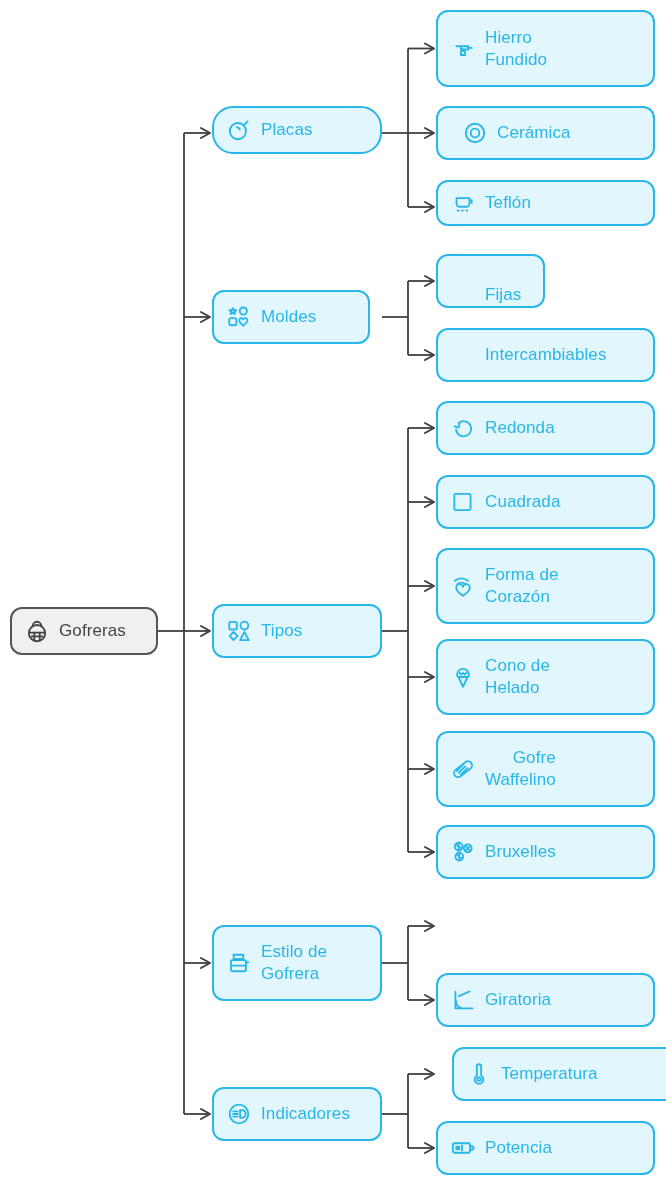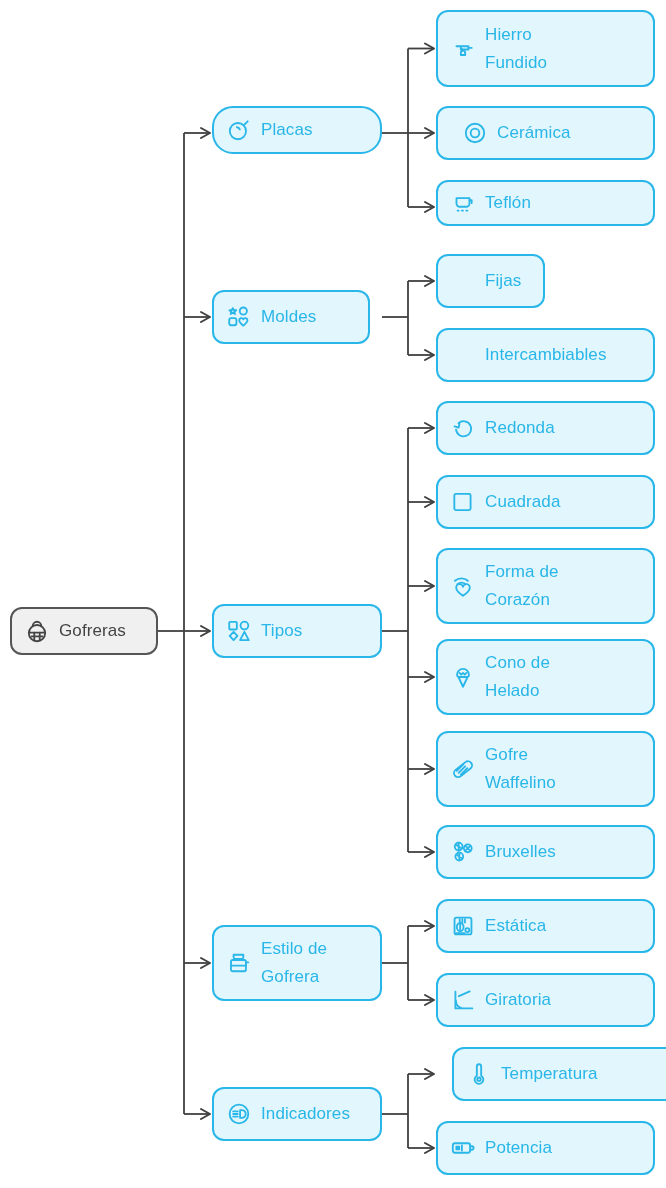--- a/index.html
+++ b/index.html
@@ -13,21 +13,21 @@
   .node{
     position:absolute;box-sizing:border-box;display:flex;align-items:center;
     border-radius:12px;border:2px solid var(--stroke);background:var(--fill);
     padding-left:12px;padding-right:12px;
   }
   .node .ico{
     flex:0 0 auto;width:26px;height:26px;margin-right:9px;display:block;
   }
   .node .ico svg{display:block;width:26px;height:26px;}
   .node .lbl{
-    color:var(--text);font-size:17px;line-height:28px;white-space:pre-line;
+    color:var(--text);font-size:17px;line-height:22px;white-space:pre-line;
     letter-spacing:.1px;
   }
 
   .lvl1{--fill:#f0f0f0;--stroke:#555555;--text:#444444;--icon:#444444;}
   .lvl2,.lvl3{--fill:#e2f6fd;--stroke:#29b6e8;--text:#29b6e8;--icon:#29b6e8;}
 
   .node.lvl1 .lbl{font-size:17px;}
 </style>
 </head>
 <body>
@@ -143,21 +143,21 @@
       <span class="ico" style="color: var(--icon);">
         <svg viewBox="0 0 24 24" aria-hidden="true">
           <path d="M6.3 3.8l1 2h2.1l-1.7 1.4.6 2.1-2-1.2-2 1.2.6-2.1L3.2 5.8h2.1z" fill="none" stroke="currentColor" stroke-width="1.7" stroke-linecap="round" stroke-linejoin="round"></path>
           <circle cx="16" cy="6.5" r="3.3" fill="none" stroke="currentColor" stroke-width="1.7" stroke-linecap="round" stroke-linejoin="round"></circle>
           <rect x="3" y="13" width="6.6" height="6.6" rx="1.6" fill="none" stroke="currentColor" stroke-width="1.7" stroke-linecap="round" stroke-linejoin="round"></rect>
           <path d="M16 20c-3-2.3-3.8-3.5-3.8-4.9a2 2 0 0 1 3.8-.9 2 2 0 0 1 3.8.9c0 1.4-.8 2.6-3.8 4.9z" fill="none" stroke="currentColor" stroke-width="1.7" stroke-linecap="round" stroke-linejoin="round"></path>
         </svg>
       </span>
       <span class="lbl">Moldes</span>
     </div>
-    <div class="node lvl3" style="left: 436px; top: 254px; width: 109px; height: 54px;">
+    <div class="node lvl3" style="left: 436px; top: 254px; width: 109px; height: 54px; align-items: flex-end;">
       <span class="ico" style="color: var(--icon);">
         <svg viewBox="0 0 24 24" aria-hidden="true"></svg>
       </span>
       <span class="lbl">Fijas</span>
     </div>
     <div class="node lvl3" style="left: 436px; top: 328px; width: 219px; height: 54px;">
       <span class="ico" style="color: var(--icon);">
         <svg viewBox="0 0 24 24" aria-hidden="true"></svg>
       </span>
       <span class="lbl">Intercambiables</span>
@@ -205,21 +205,21 @@
       <span class="ico" style="color: var(--icon);">
         <svg viewBox="0 0 24 24" aria-hidden="true">
           <path d="M6.5 10a5.5 5.5 0 0 1 11 0c0 1-.5 1.7-1.3 2H7.8C7 11.7 6.5 11 6.5 10z" fill="none" stroke="currentColor" stroke-width="1.7" stroke-linecap="round" stroke-linejoin="round"></path>
           <path d="M7.8 12L12 21l4.2-9" fill="none" stroke="currentColor" stroke-width="1.7" stroke-linecap="round" stroke-linejoin="round"></path>
           <path d="M8.8 8.2l1.6 1.6 1.6-1.6 1.6 1.6 1.6-1.6" fill="none" stroke="currentColor" stroke-width="1.7" stroke-linecap="round" stroke-linejoin="round"></path>
         </svg>
       </span>
       <span class="lbl">Cono de
 Helado</span>
     </div>
-    <div class="node lvl3" style="left: 436px; top: 731px; width: 219px; height: 76px;">
+    <div class="node lvl3" style="left: 436px; top: 731px; width: 219px; height: 76px; text-align: right;">
       <span class="ico" style="color: var(--icon);">
         <svg viewBox="0 0 24 24" aria-hidden="true">
           <rect x="2.4" y="8.4" width="19" height="7.5" rx="3.7" transform="rotate(-38 12 12)" fill="none" stroke="currentColor" stroke-width="1.7" stroke-linecap="round" stroke-linejoin="round"></rect>
           <path d="M8 15.5l6-6M10 17.2l6-6M6.3 13.8l6-6" fill="none" stroke="currentColor" stroke-width="1.7" stroke-linecap="round" stroke-linejoin="round"></path>
         </svg>
       </span>
       <span class="lbl">Gofre
 Waffelino</span>
     </div>
     <div class="node lvl3" style="left: 436px; top: 825px; width: 219px; height: 54px;">
@@ -238,33 +238,20 @@
         <svg viewBox="0 0 24 24" aria-hidden="true">
           <path d="M7 4.4h9v2.4a1.4 1.4 0 0 1-1.4 1.4H8.4A1.4 1.4 0 0 1 7 6.8z" fill="none" stroke="currentColor" stroke-width="1.7" stroke-linecap="round" stroke-linejoin="round"></path>
           <rect x="4.6" y="9.2" width="13.8" height="10.4" rx="1.6" fill="none" stroke="currentColor" stroke-width="1.7" stroke-linecap="round" stroke-linejoin="round"></rect>
           <path d="M4.6 14.4h13.8" fill="none" stroke="currentColor" stroke-width="1.7" stroke-linecap="round" stroke-linejoin="round"></path>
           <path d="M18.4 11.4h2.2" fill="none" stroke="currentColor" stroke-width="1.7" stroke-linecap="round" stroke-linejoin="round"></path>
         </svg>
       </span>
       <span class="lbl">Estilo de
 Gofrera</span>
     </div>
-    <div class="node lvl3" style="left: 436px; top: 899px; width: 219px; height: 54px;">
-      <span class="ico" style="color: var(--icon);">
-        <svg viewBox="0 0 24 24" aria-hidden="true">
-          <rect x="4.2" y="4.2" width="15.6" height="15.6" rx="1.8" fill="none" stroke="currentColor" stroke-width="1.7" stroke-linecap="round" stroke-linejoin="round"></rect>
-          <path d="M9 5.8v3M11.4 5.8v3M13.8 5.8v3" fill="none" stroke="currentColor" stroke-width="1.7" stroke-linecap="round" stroke-linejoin="round"></path>
-          <ellipse cx="9.4" cy="13" rx="3.1" ry="3.8" fill="none" stroke="currentColor" stroke-width="1.7" stroke-linecap="round" stroke-linejoin="round"></ellipse>
-          <path d="M9.4 9.2v7.6" fill="none" stroke="currentColor" stroke-width="1.7" stroke-linecap="round" stroke-linejoin="round"></path>
-          <circle cx="16" cy="15.8" r="1.8" fill="none" stroke="currentColor" stroke-width="1.7" stroke-linecap="round" stroke-linejoin="round"></circle>
-          <path d="M5.8 18.6h7.6" fill="none" stroke="currentColor" stroke-width="1.7" stroke-linecap="round" stroke-linejoin="round"></path>
-        </svg>
-      </span>
-      <span class="lbl">Estática</span>
-    </div>
     <div class="node lvl3" style="left: 436px; top: 973px; width: 219px; height: 54px;">
       <span class="ico" style="color: var(--icon);">
         <svg viewBox="0 0 24 24" aria-hidden="true">
           <path d="M5 4.2v15.6h15.6" fill="none" stroke="currentColor" stroke-width="1.7" stroke-linecap="round" stroke-linejoin="round"></path>
           <path d="M8.2 8.4l10-4.4" fill="none" stroke="currentColor" stroke-width="1.7" stroke-linecap="round" stroke-linejoin="round"></path>
           <path d="M5.4 12.6a7 7 0 0 0 4.8 6.6" fill="none" stroke="currentColor" stroke-width="1.7" stroke-linecap="round" stroke-linejoin="round"></path>
         </svg>
       </span>
       <span class="lbl">Giratoria</span>
     </div>

